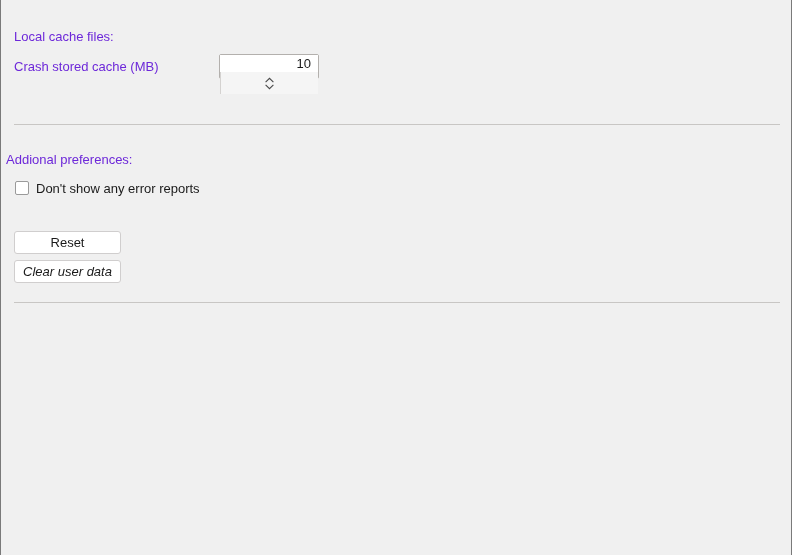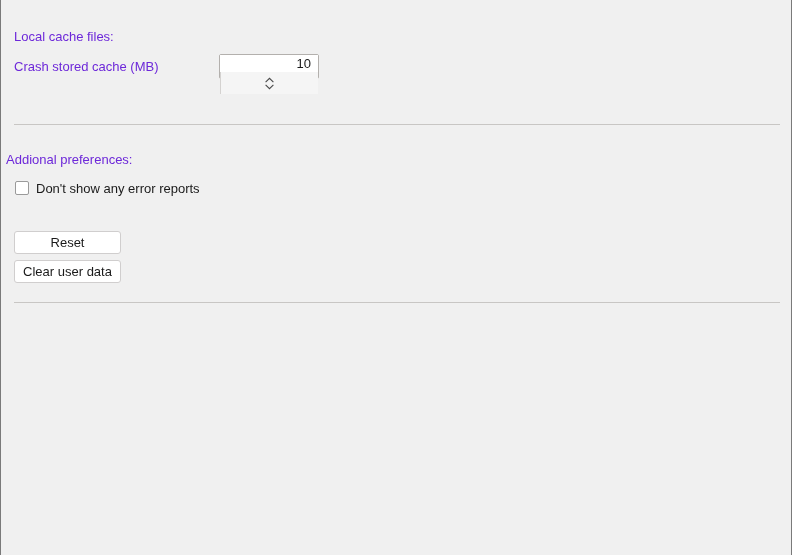--- a/index.html
+++ b/index.html
@@ -153,21 +153,21 @@
 
   <div class="lbl" style="left:5px; top:152px;">Addional preferences:</div>
 
   <div class="checkrow" style="left:14px; top:181px;">
     <span class="checkbox"></span>
     <span class="ctext">Don't show any error reports</span>
   </div>
 
   <div class="btn" style="left:13px; top:231px; width:107px; height:23px;">Reset</div>
 
-  <div class="btn" style="left:13px; top:260px; width:107px; height:23px;">Clear user data</div>
+  <div class="btn" style="left:13px; top:260px; width:107px; height:23px;font-style:italic;">Clear user data</div>
 
   <div class="sep" style="top:302px;"></div>
 
   <div id="bottom-bar">
 
     
 
     
 
     

